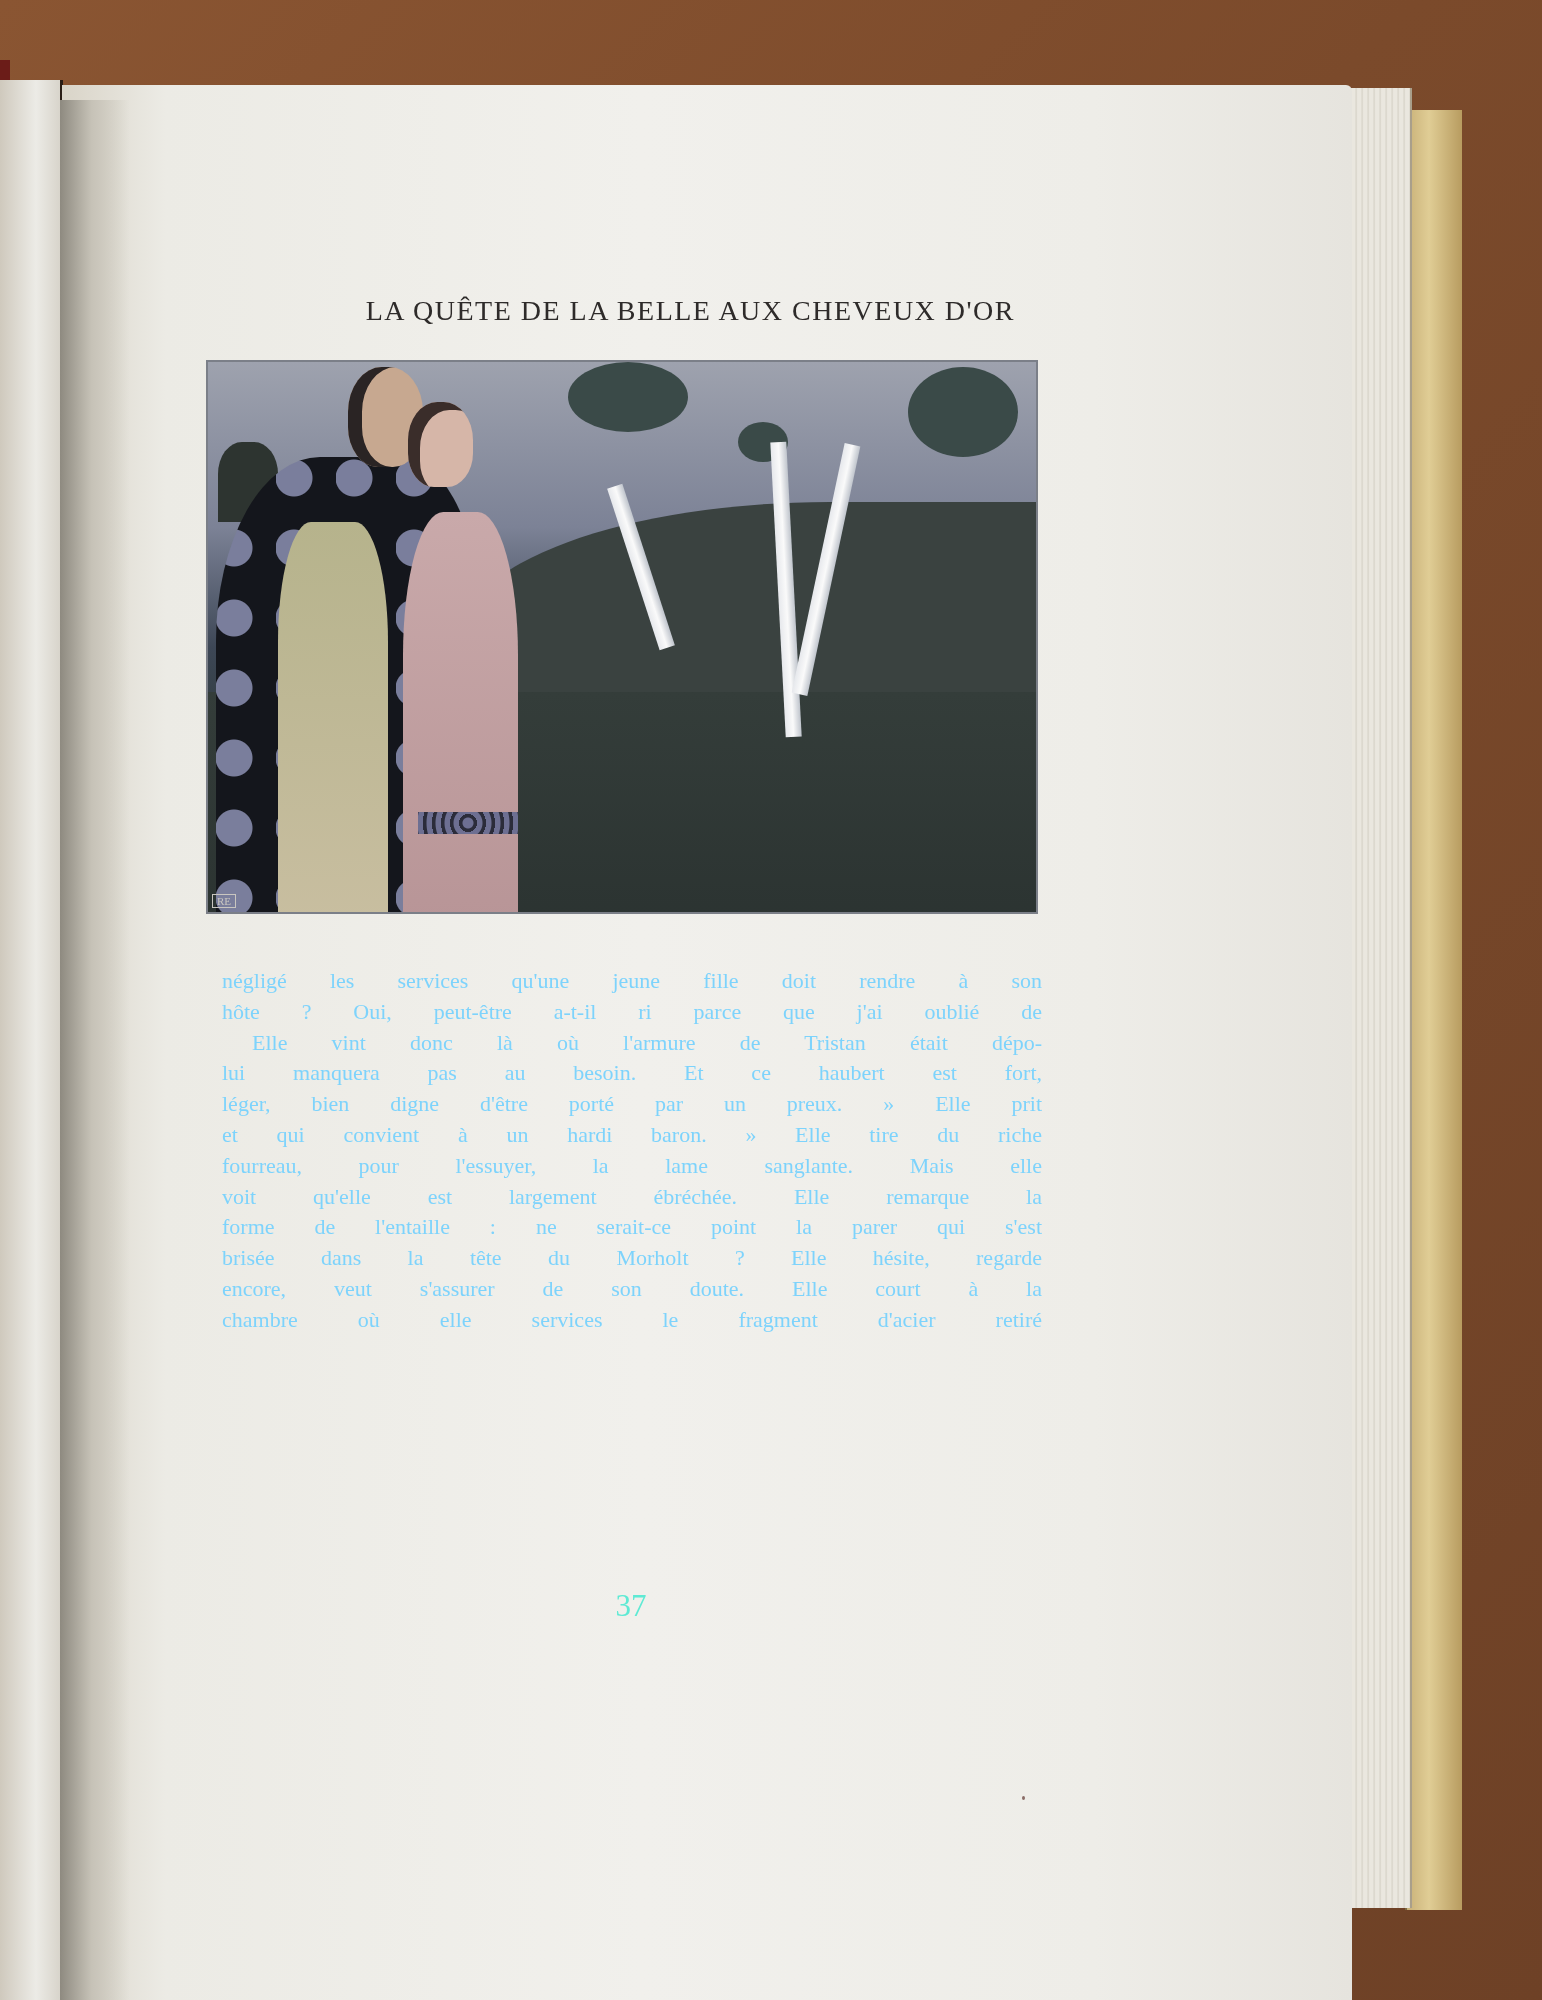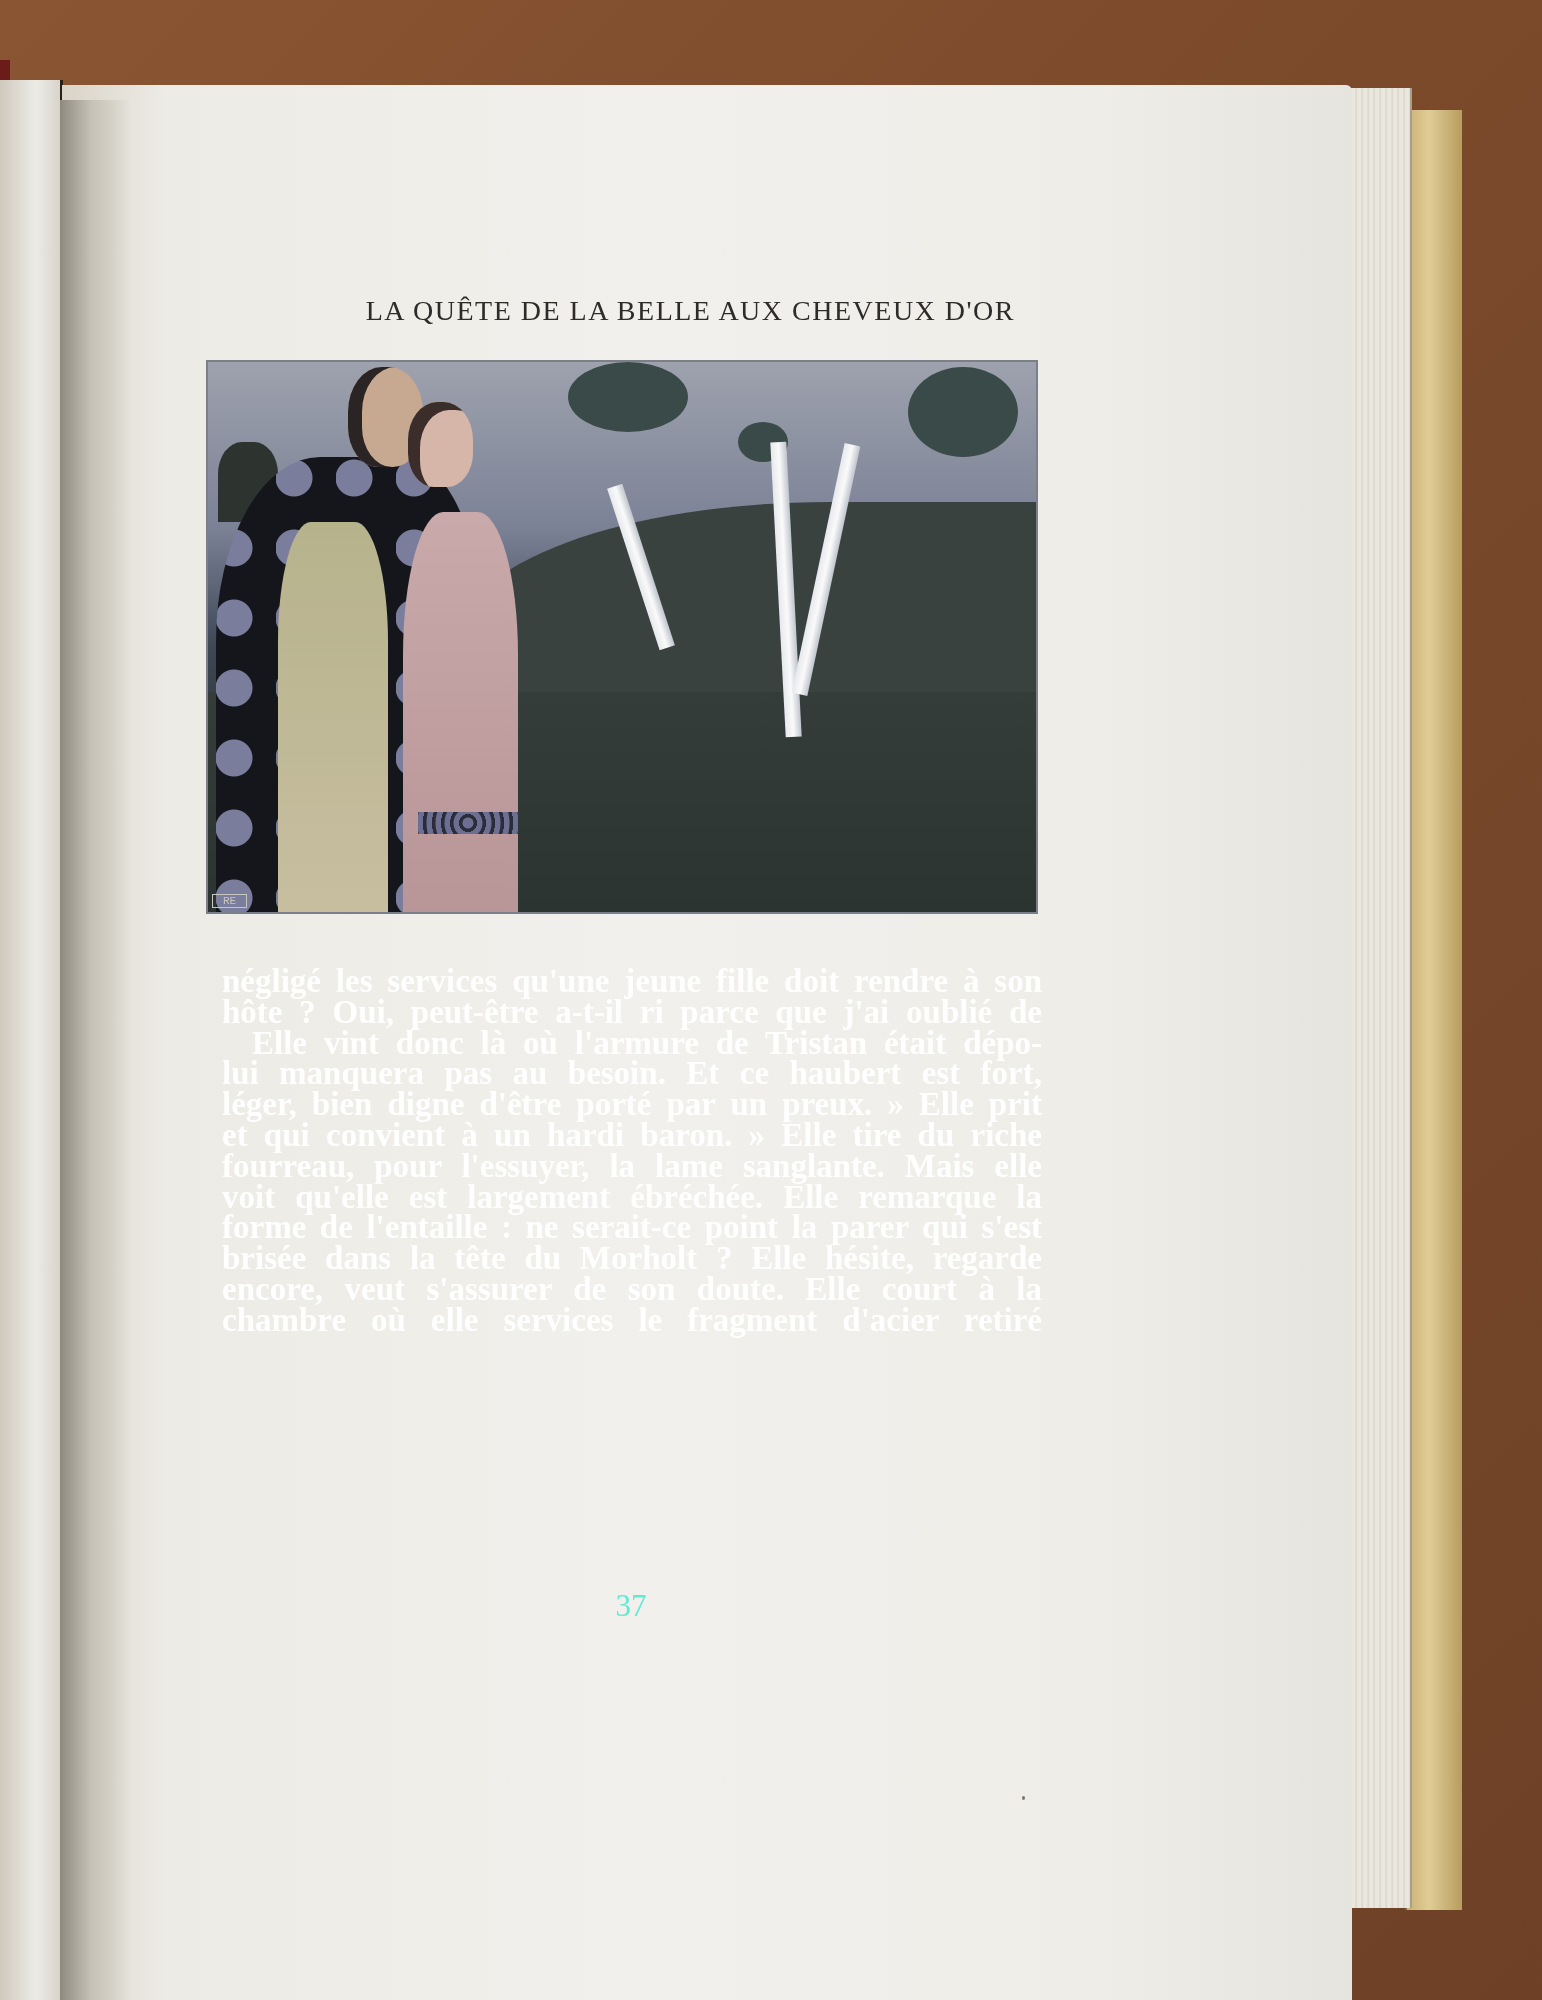--- a/index.html
+++ b/index.html
@@ -101,26 +101,26 @@
       position: absolute; left: 200px; top: 40px; width: 65px; height: 85px;
       background: #d6b6a8; border-radius: 45% 45% 40% 40%;
       box-shadow: inset 12px 8px 0 #3a2d2a;
     }
     .illustration .hem {
       position: absolute; left: 210px; top: 450px; width: 100px; height: 22px;
       background: repeating-radial-gradient(circle, #6d6f92 0 5px, #2b2c3a 6px 9px);
     }
     .illustration .monogram {
       position: absolute; left: 4px; bottom: 4px;
-      font-family: Liberation Mono, monospace; font-size: 11px; color: #c9c6c0;
-      border: 1px solid #c9c6c0; padding: 0 10px; margin-top: 8px;
+      font-family: Liberation Serif, serif; font-size: 11px; color: #c9c6c0;
+      border: 1px solid #c9c6c0; padding: 0 4px; margin-top: 8px;
     }
     .body-text {
       position: absolute; left: 222px; top: 966px; width: 820px;
-      font-size: 33px; line-height: 30.8px; color: #ffffff; font-weight: bold;
+      font-size: 22px; line-height: 30.8px; color: #7dd3fc;
     }
     .body-text .line {
       display: block; white-space: nowrap;
       text-align: justify; text-align-last: justify;
       height: 30.8px;
     }
     .body-text .line.last { text-align-last: left; }
     .body-text .line.indent { padding-left: 30px; }
     .folio {
       position: absolute; left: 606px; top: 1588px; width: 50px; text-align: center;

